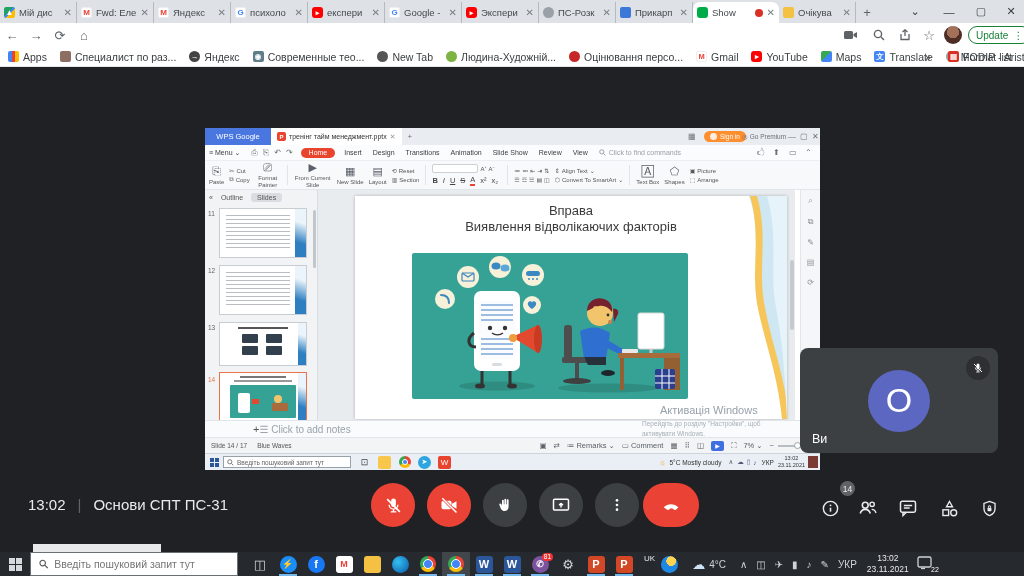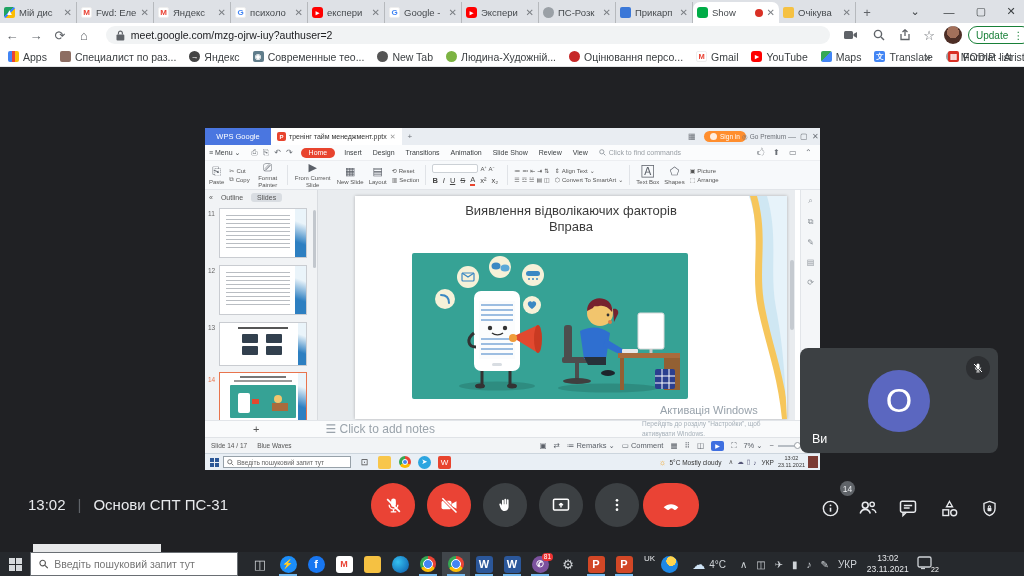--- a/index.html
+++ b/index.html
@@ -199,27 +199,20 @@
     <div class="winctl" style="left:934px">—</div>
     <div class="winctl" style="left:966px">▢</div>
     <div class="winctl" style="left:996px">✕</div>
   </div>
 
   <div class="urlrow">
     <span class="navic">←</span>
     <span class="navic">→</span>
     <span class="navic">⟳</span>
     <span class="navic">⌂</span>
-    <div class="omnibox">
-      <svg width="9" height="11" viewBox="0 0 9 11">
-          <rect x="0.5" y="4.5" width="8" height="6" rx="1" fill="#5f6368"></rect>
-          <path d="M2.5 4.5V3a2 2 0 0 1 4 0v1.5" fill="none" stroke="#5f6368" stroke-width="1.2"></path>
-        </svg>
-      <input readonly="" value="meet.google.com/mzg-ojrw-iuy?authuser=2" style="">
-    </div>
     <div class="tbic" style="position:absolute;left:838px">
         <svg width="14" height="10" viewBox="0 0 14 10">
           <rect x="0" y="1" width="9" height="8" rx="1.5" fill="#5f6368"></rect>
           <path d="M9.5 4 13 2v6L9.5 6z" fill="#5f6368"></path>
         </svg>
       </div>
     <div class="tbic" style="position:absolute;left:866px">
         <svg width="12" height="12" viewBox="0 0 12 12">
           <circle cx="5" cy="5" r="3.6" fill="none" stroke="#5f6368" stroke-width="1.4"></circle>
           <path d="M8 8l3 3" stroke="#5f6368" stroke-width="1.4"></path>
@@ -495,22 +488,22 @@
 
     <div class="canvas">
       <div class="slide">
 
         <svg class="abs" style="right:0;top:0" width="90" height="223" viewBox="0 0 90 223">
           <path d="M90 0H52c14 40 2 70 10 110s24 70 28 113h0z" fill="#cfe7f3"></path>
           <path d="M60 0c12 42 0 72 8 112 7 37 20 68 24 111h-7C81 180 69 150 61 113 53 75 65 42 53 0z" fill="#f6c65b"></path>
           <path d="M90 0H70c12 42 2 74 9 112 7 37 9 68 11 111h0z" fill="#e7f3fa"></path>
         </svg>
         <div class="stitle">
+          <div>Вправа</div>
           <div>Виявлення відволікаючих факторів</div>
-          <div>Вправа</div>
         </div>
 
         <svg class="abs" style="left:57px;top:57px" width="276" height="146" viewBox="0 0 276 146">
           <rect width="276" height="146" rx="2" fill="#36a295"></rect>
           <ellipse cx="85" cy="133" rx="38" ry="4.5" fill="#2e8c80"></ellipse>
           <ellipse cx="196" cy="135" rx="50" ry="4.5" fill="#2e8c80"></ellipse>
 
           <g>
             <circle cx="56" cy="24" r="11" fill="#f6f1d8"></circle>
               <rect x="50" y="20" width="12" height="8" rx="1" fill="none" stroke="#3b88c3" stroke-width="1.2"></rect>
@@ -582,21 +575,21 @@
     <div class="rstrip">
       <span>⌕</span>
       <span>⧉</span>
       <span>✎</span>
       <span>▤</span>
       <span>⟳</span>
     </div>
 
     <div class="notes">
       <span style="margin-left:48px;font-size:11px;color:#555">+</span>
-      <span style="margin-left:66px;font-size:12px;color:#9aa3ab">☰ <span>Click to add notes</span></span>
+      <span style="font-size:10px;color:#9aa3ab">☰ <span>Click to add notes</span></span>
     </div>
 
     <div class="statusbar">
       <span style="margin-left:6px">Slide 14 / 17</span>
       <span style="margin-left:10px">Blue Waves</span>
       <span class="sic" style="margin-left:auto">▣</span>
       <span class="sic">⇄</span>
       <span class="sic">≔ <span>Remarks</span> ⌄</span>
       <span class="sic">▭ <span>Comment</span></span>
       <span class="sic">▦</span>

